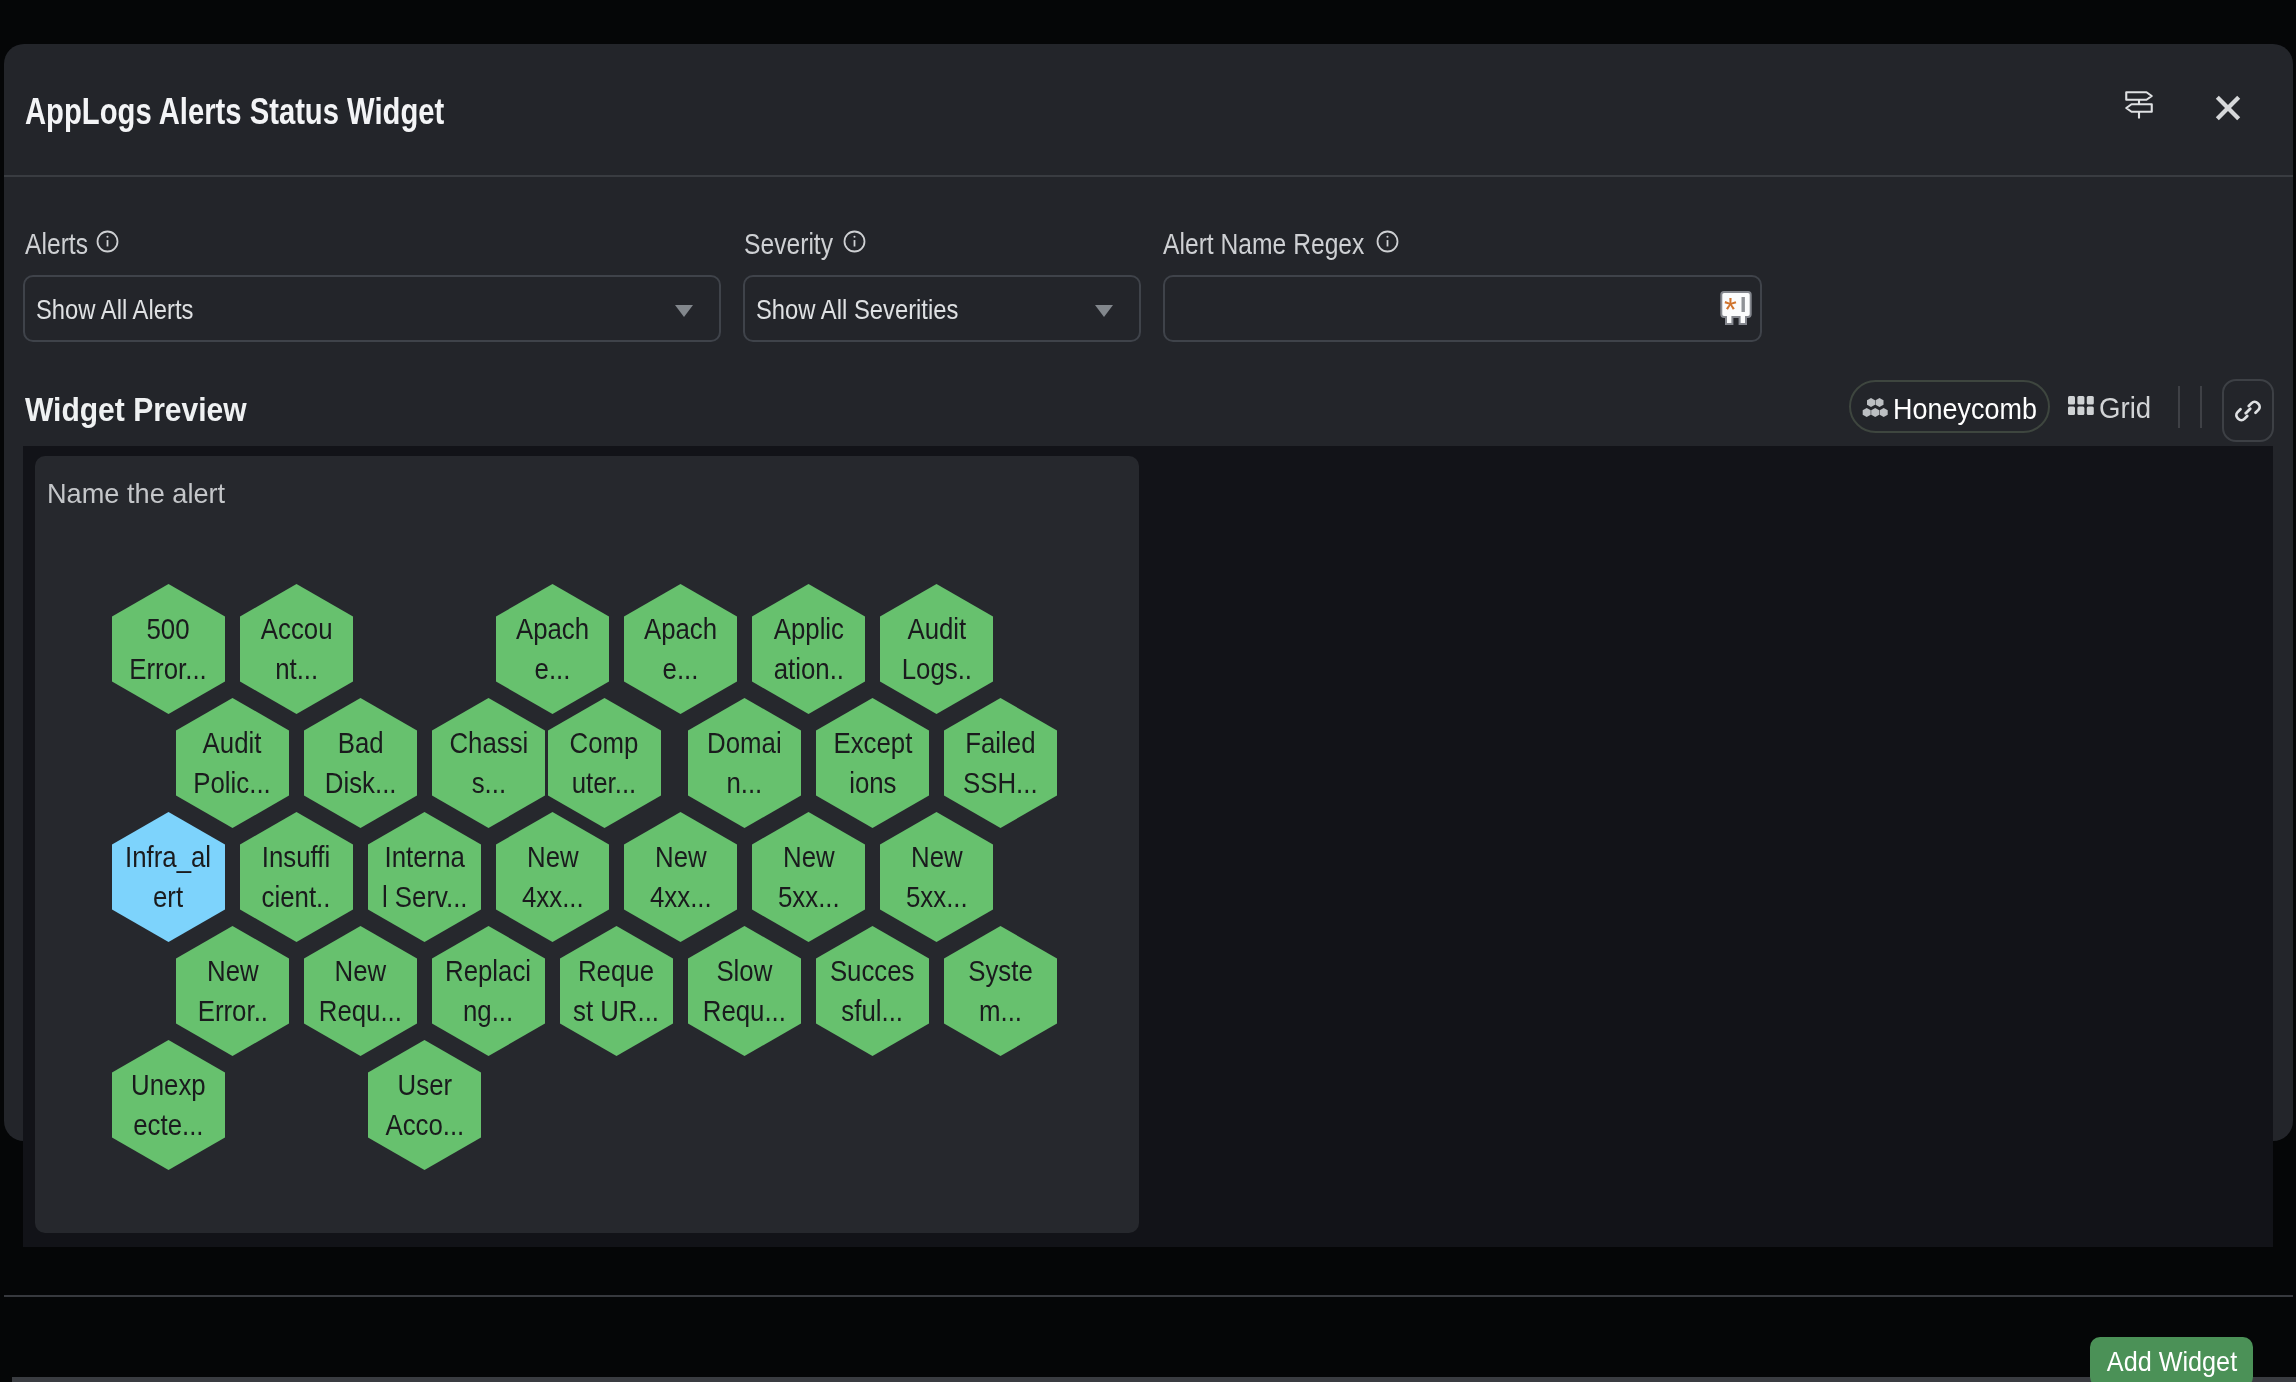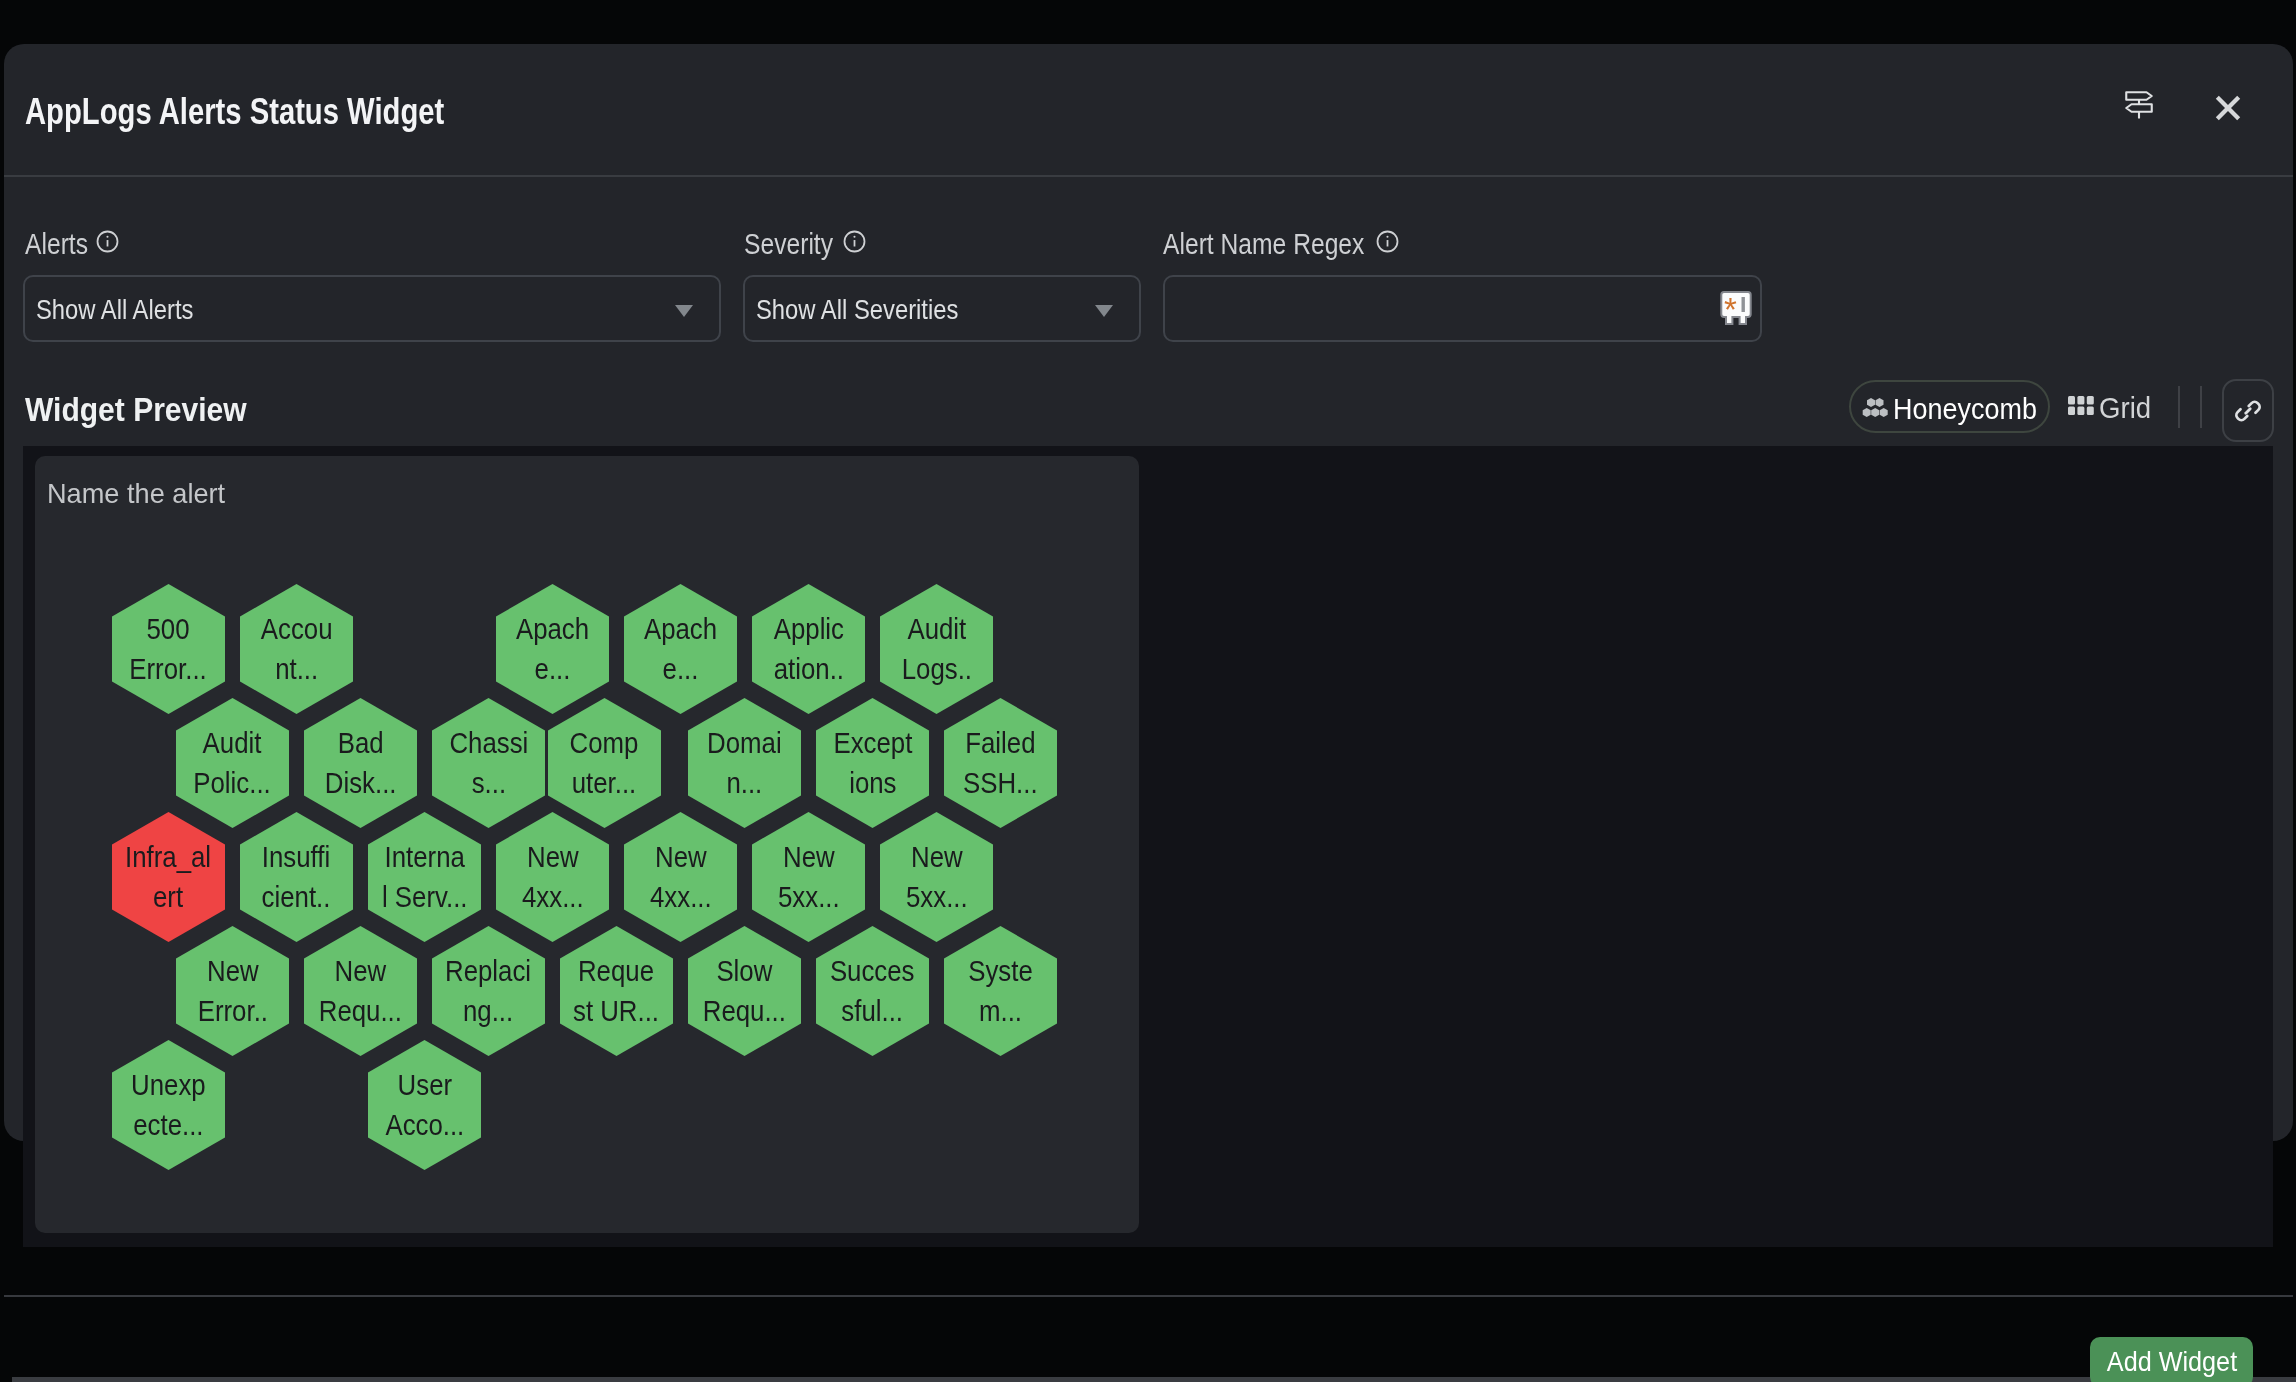--- a/index.html
+++ b/index.html
@@ -19,21 +19,21 @@
 .gridlbl { position:absolute; left:2095px; top:347px; font-size:30px; color:#d2d4d6; transform:scaleX(0.92); transform-origin:left center; }
 .vdiv { position:absolute; top:342px; width:2px; height:42px; background:#3f4146; }
 .linkbtn { position:absolute; left:2218px; top:335px; width:52px; height:63px; border:2px solid #3d4045; border-radius:14px; display:flex; align-items:center; justify-content:center; }
 .preview { position:absolute; left:19px; top:402px; width:2250px; height:801px; background:#121318; }
 .panel { position:absolute; left:31px; top:412px; width:1104px; height:777px; background:#26282d; border-radius:10px; }
 .panelname { position:absolute; left:43px; top:434px; font-size:28px; color:#c4c6c9; transform:scaleX(0.97); transform-origin:left center; }
 .hex { position:absolute; width:113px; height:130px; clip-path:polygon(50% 0,100% 25%,100% 75%,50% 100%,0 75%,0 25%); display:flex; align-items:center; justify-content:center; text-align:center; }
 .hex span { font-size:30px; line-height:40px; color:#1a1b1d; transform:scaleX(0.86); }
 .hex.g { background:#67c16e; }
 .hex.o { background:#df834e; }
-.hex.y { background:#ef4444; }
+.hex.y { background:#7dd3fc; }
 .addbtn { position:absolute; left:2086px; top:1293px; width:163px; height:50px; background:#4b9157; border-radius:10px; }
 .addbtn span { position:absolute; left:50%; top:9px; font-size:28px; font-weight:500; color:#ffffff; transform:translateX(-50%) scaleX(0.9); white-space:nowrap; }
 </style>
 </head>
 <body>
 <div class="understrip"></div>
 <div class="modal">
   <div class="title">AppLogs Alerts Status Widget</div>
   <svg style="position:absolute;left:2117px;top:43px" width="36" height="36" viewBox="0 0 24 24" fill="none" stroke="#dfe1e3" stroke-width="1.4" stroke-linejoin="round">
     <path d="M3.5 3.5 H17 L20.5 6 L17 8.5 H3.5 Z"></path>

